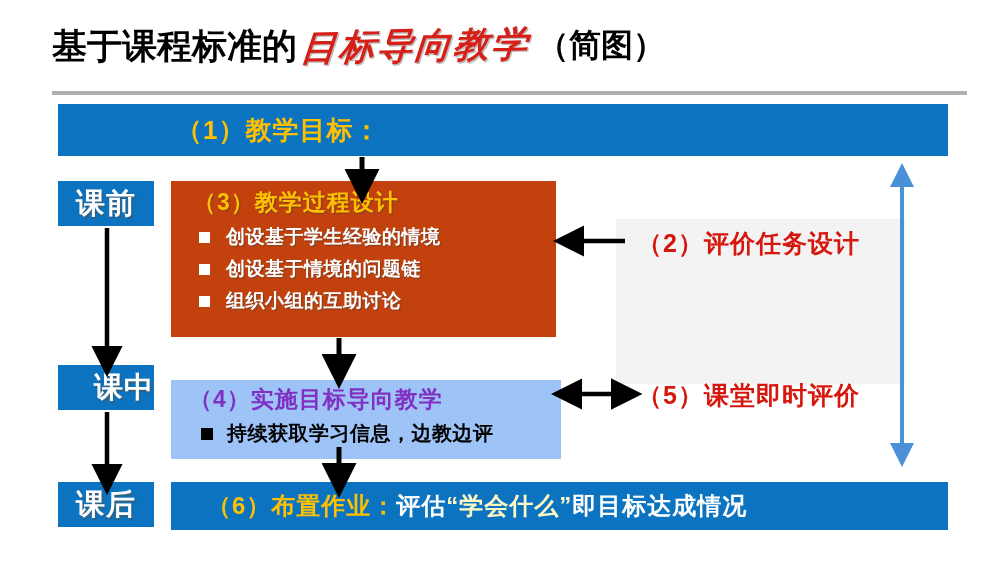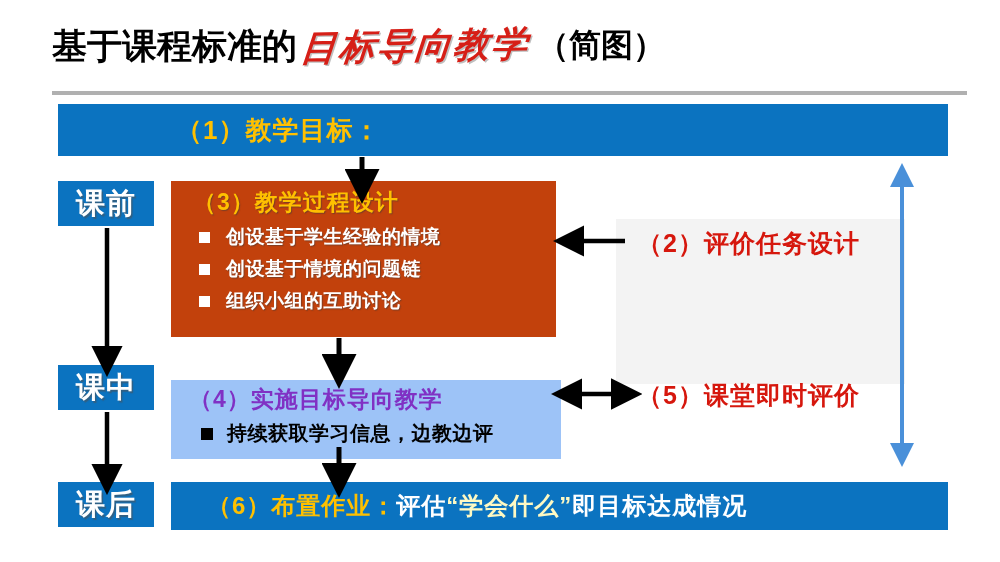--- a/index.html
+++ b/index.html
@@ -102,21 +102,21 @@
     display: flex;
     align-items: center;
     justify-content: center;
     color: #ffffff;
     font-size: 29px;
     font-weight: bold;
     letter-spacing: 1px;
     text-shadow: 1.5px 1.5px 1px rgba(80,80,80,0.55);
   }
   #stage-pre  { left: 58px;  top: 181px; width: 96px; height: 45px; }
-  #stage-mid  { left: 58px;  top: 365px; width: 96px; height: 45px; }
+  #stage-mid  { left: 58px;  top: 365px; width: 96px; height: 45px; justify-content: flex-end; }
   #stage-post { left: 58px;  top: 482px; width: 96px; height: 45px; }
 
   
   .box-process {
     position: absolute;
     left: 171px;
     top: 181px;
     width: 385px;
     height: 156px;
     background: #c2410c;

